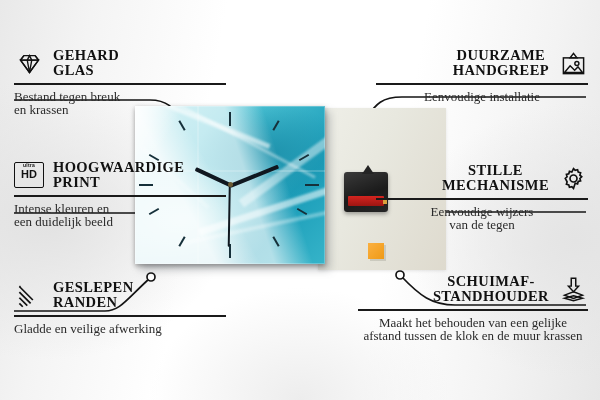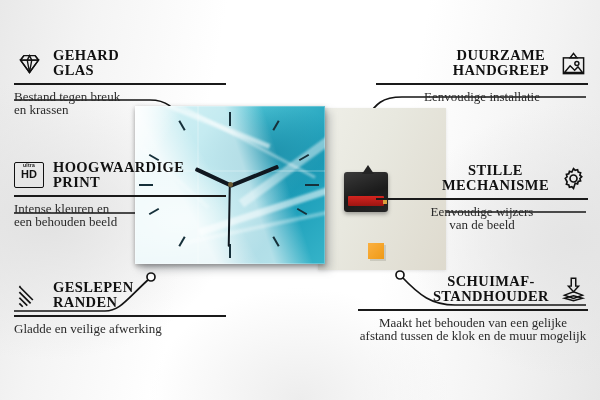--- a/index.html
+++ b/index.html
@@ -192,21 +192,21 @@
           <span class="h">HD</span>
         </span>
       </span>
       <div>
         <div class="ftitle">HOOGWAARDIGE</div>
         <div class="ftitle">PRINT</div>
       </div>
     </div>
     <div class="frule"></div>
     <div class="fdesc">Intense kleuren en</div>
-    <div class="fdesc">een behouden beeld</div>
+    <div class="fdesc">een duidelijk beeld</div>
   </div>
 
   <div class="feature left" id="f-randen">
     <div class="fhead">
       <span class="ficon">
         <svg viewBox="0 0 24 24" width="27" height="27" fill="none" stroke="#111" stroke-width="1.5">
           <path d="M3 4L15 16"></path>
             <path d="M3 9L13 19"></path>
             <path d="M3 14L10 21"></path>
             <path d="M3 19L6 22"></path>
@@ -249,35 +249,35 @@
           <circle cx="12" cy="12" r="3.1"></circle>
         </svg>
       </span>
       <div>
         <div class="ftitle">STILLE</div>
         <div class="ftitle">MECHANISME</div>
       </div>
     </div>
     <div class="frule"></div>
     <div class="fdesc">Eenvoudige wijzers</div>
-    <div class="fdesc">van de beeld</div>
+    <div class="fdesc">van de tegen</div>
   </div>
 
   <div class="feature right" id="f-schuim" style="width:230px;">
     <div class="fhead">
       <span class="ficon">
         <svg viewBox="0 0 24 24" width="27" height="27" fill="none" stroke="#111" stroke-width="1.3">
           <path d="M10 2h4v7h2.5L12 14 7.5 9H10z"></path>
           <path d="M12 14l8 3-8 3-8-3z"></path>
           <path d="M12 17.5l8 2.2-8 2.3-8-2.3z"></path>
         </svg>
       </span>
       <div>
         <div class="ftitle">SCHUIMAF-</div>
         <div class="ftitle">STANDHOUDER</div>
       </div>
     </div>
     <div class="frule"></div>
     <div class="fdesc">Maakt het behouden van een gelijke</div>
-    <div class="fdesc">afstand tussen de klok en de muur mogelijk</div>
+    <div class="fdesc">afstand tussen de klok en de muur krassen</div>
   </div>
 
 </div>
 
 </body></html>

